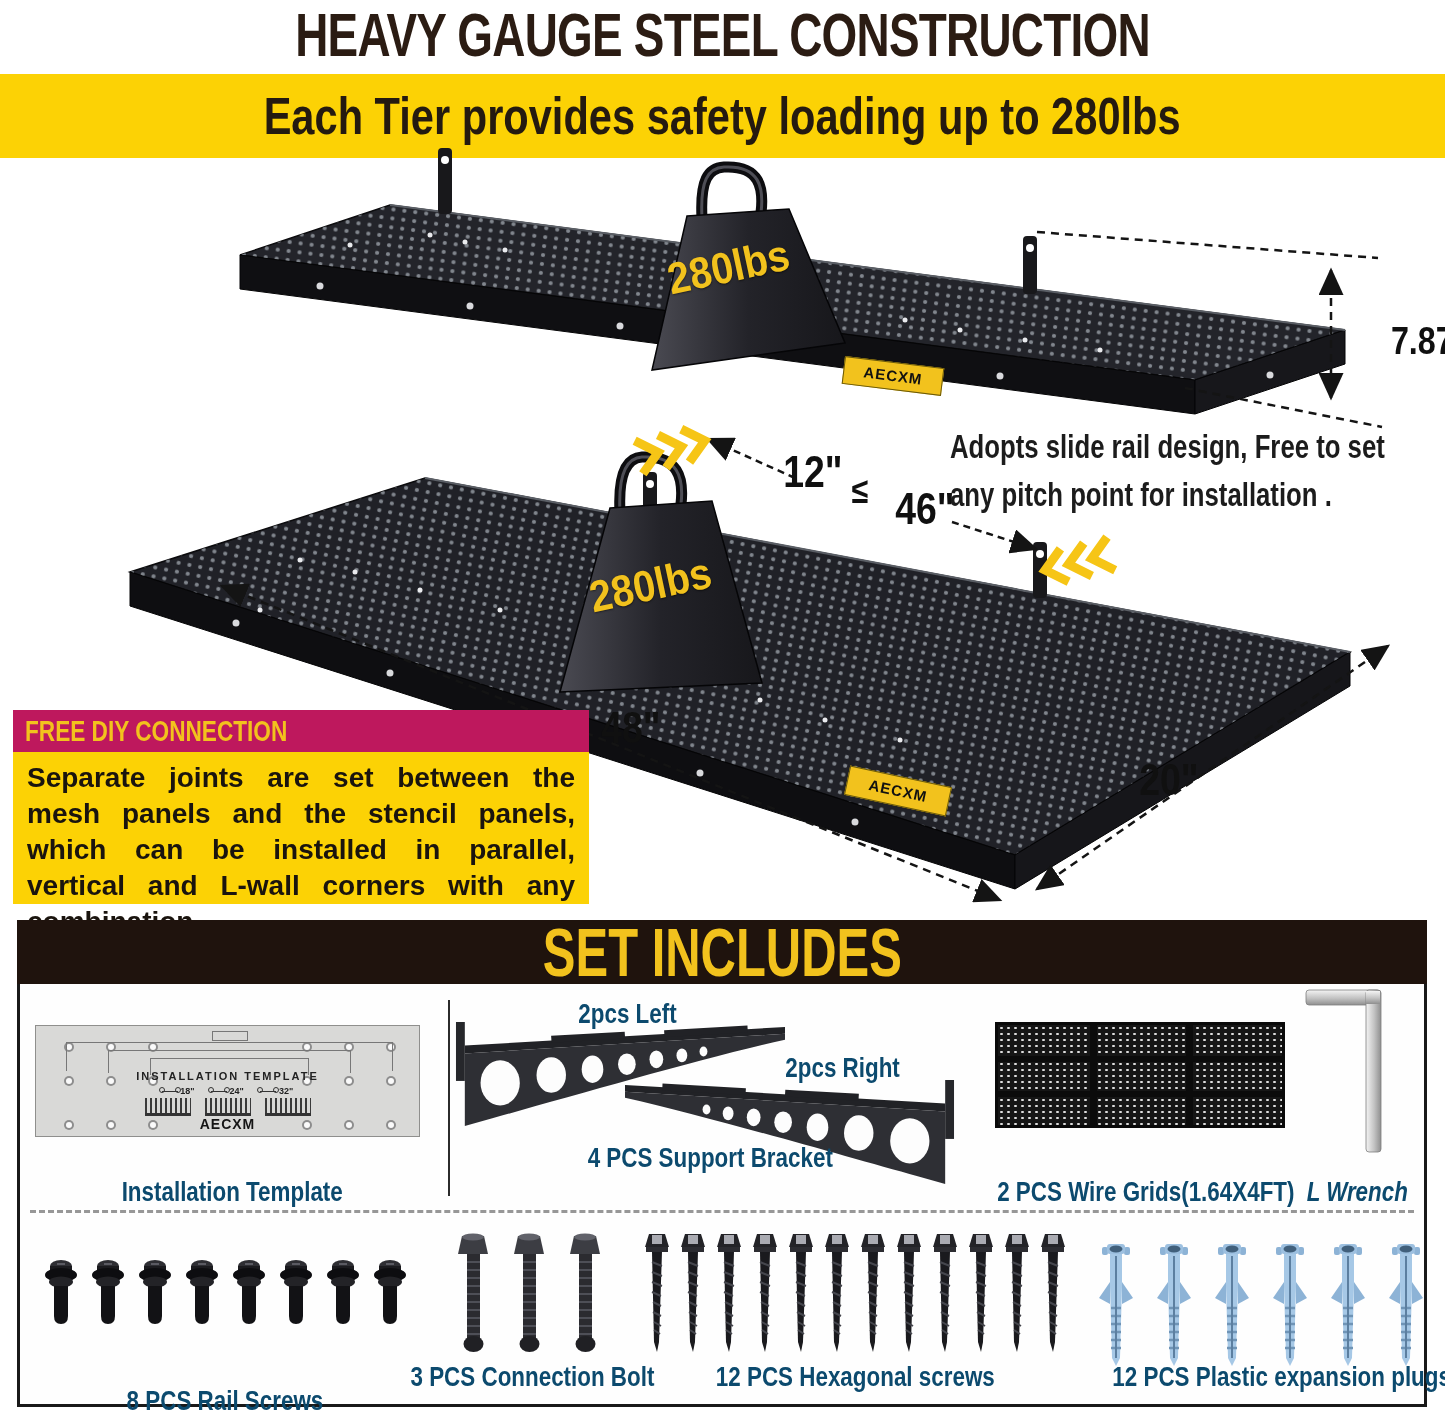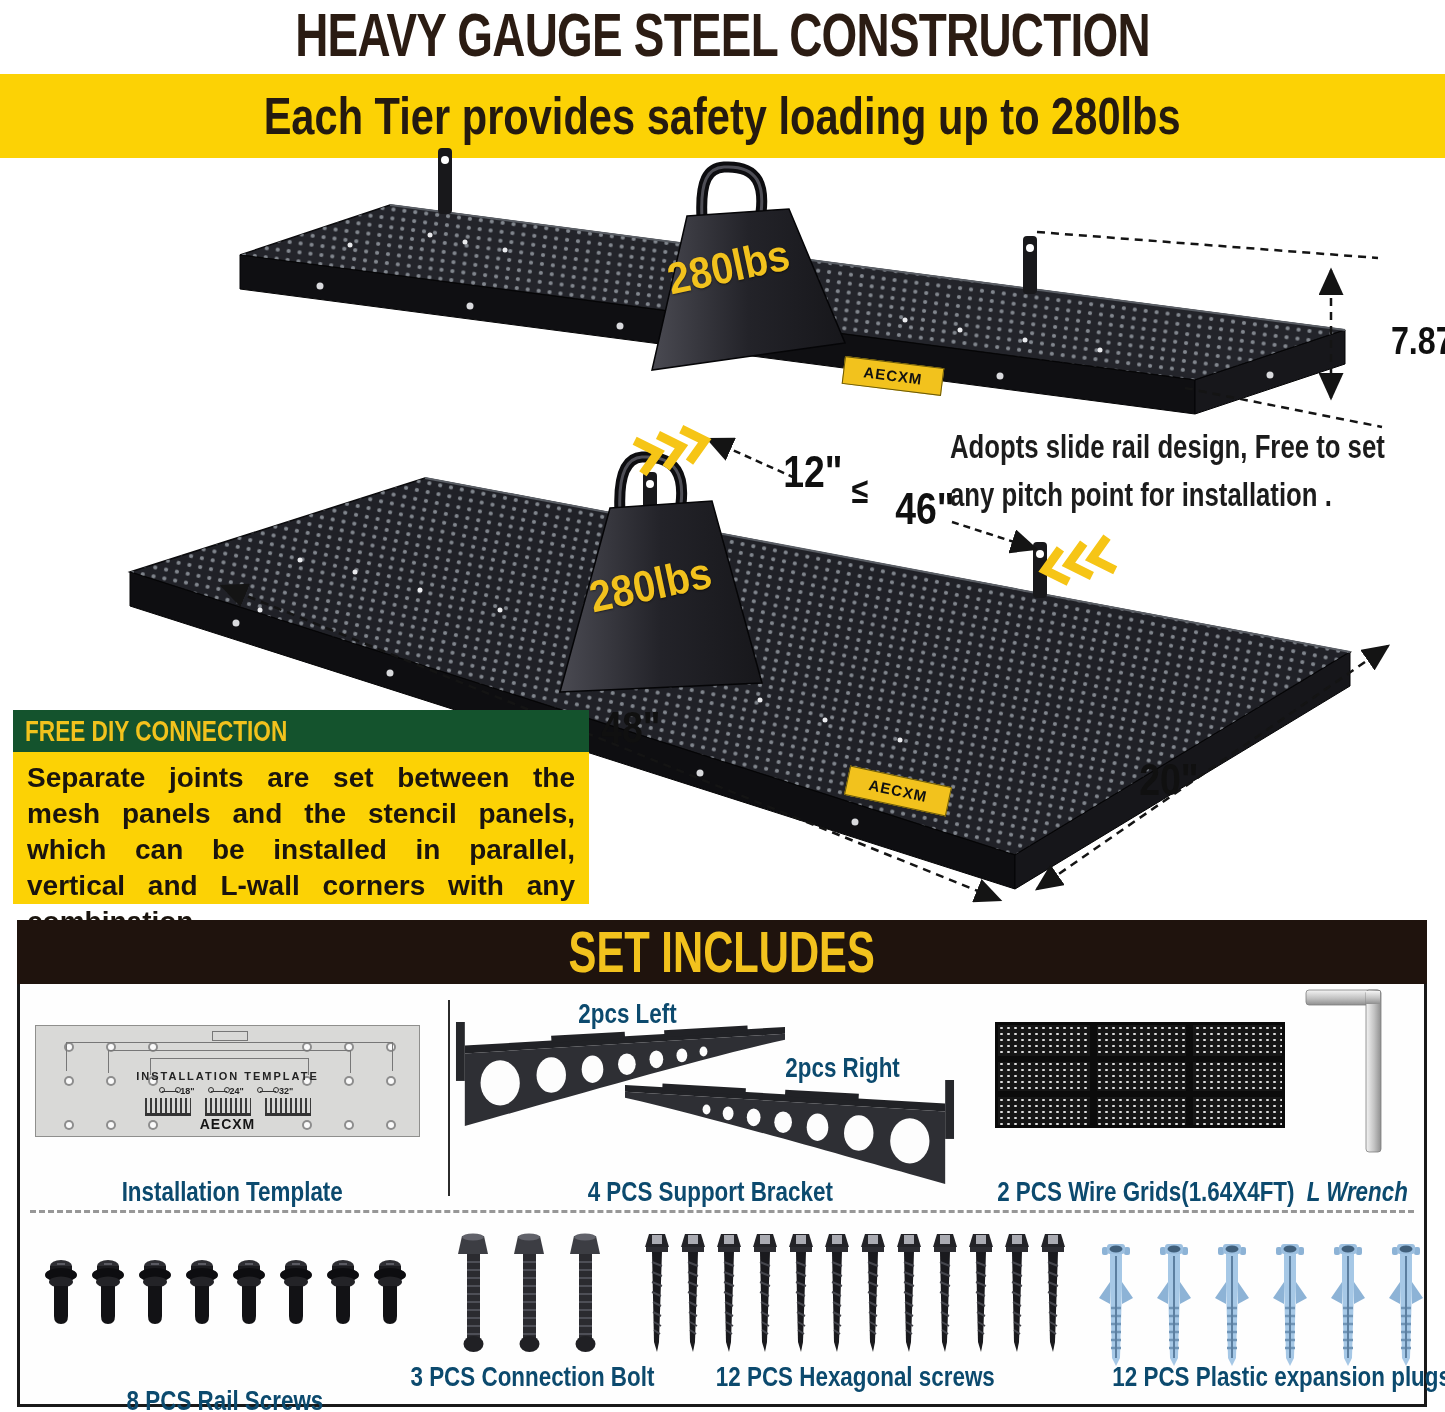--- a/index.html
+++ b/index.html
@@ -23,29 +23,29 @@
   .note{left:950px;color:#1c1c1c;font-weight:bold;font-size:33px;}
   .dim{color:#101010;font-weight:bold;}
   .dim .cond{transform:scaleX(.85);}
   .weight-text{color:#f2c21d;font-weight:bold;font-size:44px;text-align:center;
     transform:rotate(-12deg);text-shadow:0 1px 2px #00000088;}
   .weight-text .cond{transform:scaleX(.9);}
   .brand-tag{background:#f2c21d;border:1px solid #6b5a0a;color:#111;
     font-weight:bold;font-size:15px;text-align:center;letter-spacing:1px;}
 
   
-  .diy-head{left:13px;top:710px;width:576px;height:42px;background:#14532d;color:#f2c21d;
+  .diy-head{left:13px;top:710px;width:576px;height:42px;background:#be185d;color:#f2c21d;
     font-size:29px;font-weight:bold;line-height:42px;padding-left:12px;box-sizing:border-box;}
   .diy-body{left:13px;top:752px;width:576px;height:152px;background:#fcd205;color:#1a140e;
     font-size:28px;font-weight:bold;line-height:36px;padding:8px 14px;box-sizing:border-box;
     text-align:justify;text-align-last:justify;}
 
   
   .set-bar{left:17px;top:920px;width:1410px;height:64px;background:#1f130d;text-align:center;}
-  .set-bar-text{line-height:64px;font-size:58px;font-weight:bold;color:#f2c21d;}
+  .set-bar-text{line-height:64px;font-size:68px;font-weight:bold;color:#f2c21d;}
   .set-bar-text .cond{transform:scaleX(.72);}
   .set-panel{left:17px;top:984px;width:1404px;height:420px;background:#fefefe;
     border-left:3px solid #191919;border-right:3px solid #191919;border-bottom:3px solid #191919;}
   .v-divider{left:448px;top:1000px;width:2px;height:196px;background:#2b2b2b;}
   .dash-divider{left:30px;top:1210px;width:1384px;height:0;border-top:3px dashed #979797;}
 
   .lbl{position:absolute;text-align:center;font-weight:bold;font-size:28px;color:#0c4a6e;}
   .lbl .cond{transform:scaleX(.8);}
 
   
@@ -303,21 +303,21 @@
 </svg>
 
 <div class="lbl" style="left:537px;top:998px;width:180px;"><span class="cond">2pcs Left</span></div>
 <svg class="abs" style="left:452px;top:1022px;" width="336" height="110" viewBox="0 0 340 112">
   <use href="#sym-bracket"></use>
 </svg>
 <div class="lbl" style="left:753px;top:1052px;width:180px;"><span class="cond">2pcs Right</span></div>
 <svg class="abs" style="left:622px;top:1080px;" width="336" height="110" viewBox="0 0 340 112">
   <use href="#sym-bracket" transform="translate(340,0) scale(-1,1)"></use>
 </svg>
-<div class="lbl" style="left:510px;top:1176px;width:400px;"><span class="cond">4 PCS Support Bracket</span></div>
+<div class="lbl" style="left:510px;top:1142px;width:400px;"><span class="cond">4 PCS Support Bracket</span></div>
 
 <div class="abs wire-grid">
   <div class="wg-v" style="left:92px;"></div>
     <div class="wg-v" style="left:188px;"></div>
   <div class="wg-h" style="top:31px;"></div>
     <div class="wg-h" style="top:66px;"></div>
 </div>
 <div class="lbl" style="left:960px;top:1176px;width:360px;"><span class="cond">2 PCS Wire Grids(1.64X4FT)</span></div>
 
 <svg class="abs" style="left:1300px;top:978px;" width="100" height="184" viewBox="0 0 100 184">

